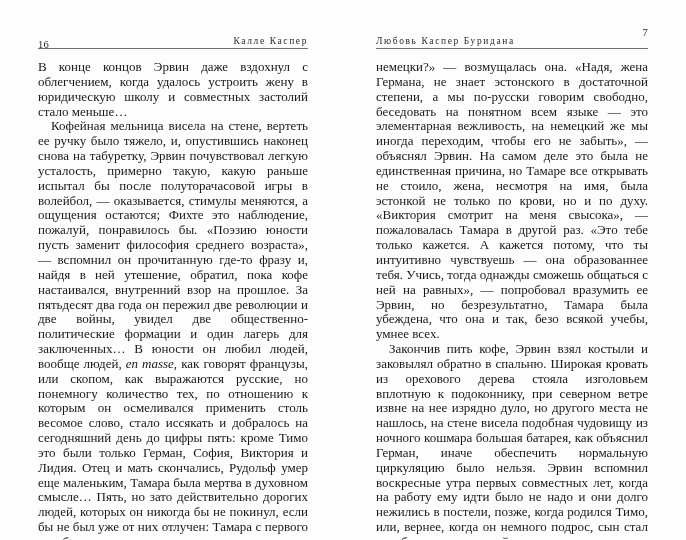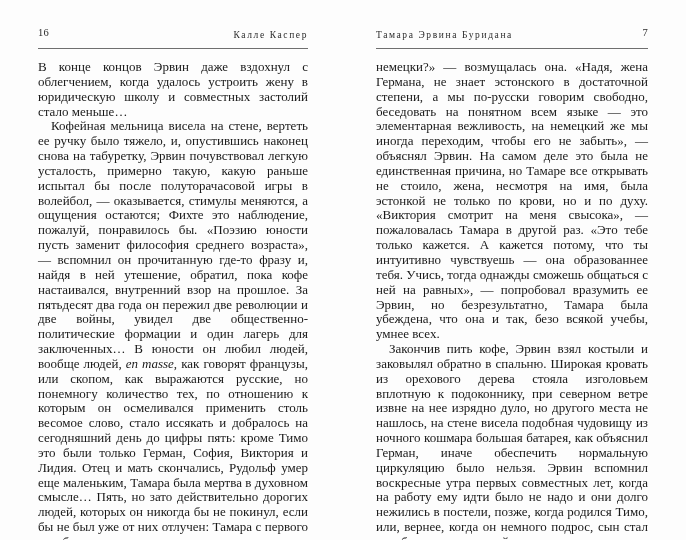--- a/index.html
+++ b/index.html
@@ -46,24 +46,24 @@
   }
   .runhead .folio {
     position: absolute;
     top: 1px;
     font-size: 10.5px;
     letter-spacing: 0.3px;
     color: #2b2b2b;
   }
   .runhead .title {
     position: absolute;
-    top: 4px;
+    top: 10px;
     text-align: right;
   }
-  .page-left .runhead .folio  { left: 0; }
+  .page-left .runhead .folio  { left: 0; margin-top: 12px; }
   .page-left .runhead .title  { right: 0; }
   .page-right .runhead .folio { right: 0; }
   .page-right .runhead .title { left: 0; }
 
   .rule {
     height: 1px;
     background: #6f6f6f;
     margin-top: 2px;
     margin-bottom: 11px;
   }
@@ -106,21 +106,21 @@
         <p class="indent"><span>Кофейная мельница висела на стене, вертеть ее ручку было тяжело, и, опустившись наконец снова на табуретку, Эрвин почувствовал легкую усталость, примерно такую, какую раньше испытал бы после полуторачасовой игры в волейбол, — оказывается, стимулы меняются, а ощущения остаются; Фихте это наблюдение, пожалуй, понравилось бы. «Поэзию юности пусть заменит философия среднего возраста», — вспомнил он прочитанную где-то фразу и, найдя в ней утешение, обратил, пока кофе настаивался, внутренний взор на прошлое. За пятьдесят два года он пережил две революции и две войны, увидел две общественно-политические формации и один лагерь для заключенных… В юности он любил людей, вообще людей, </span><i>en masse</i><span>, как говорят французы, или скопом, как выражаются русские, но понемногу количество тех, по отношению к которым он осмеливался применить столь весомое слово, стало иссякать и добралось на сегодняшний день до цифры пять: кроме Тимо это были только Герман, София, Виктория и Лидия. Отец и мать скончались, Рудольф умер еще маленьким, Тамара была мертва в духовном смысле… Пять, но зато действительно дорогих людей, которых он никогда бы не покинул, если бы не был уже от них отлучен: Тамара с первого дня брака стала воздвигать стену между ним и его семьей, ей не нравились Буриданы, не нравились как явление — слишком холодные, слишком надменные, слишком уверенные в том, что они чем-то отличаются от других. «Почему вы за столом говорите по-русски и по-</span></p>
       </div>
 
     </div>
   </div>
 
   <div class="page page-right">
     <div class="page-inner">
 
       <div class="runhead">
-        <span class="title">Тамара Эрвина Буридана</span>
+        <span class="title">Любовь Каспер Буридана</span>
         <span class="folio">7</span>
       </div>
       <div class="rule"></div>
 
       <div class="body">
         <p>немецки?» — возмущалась она. «Надя, жена Германа, не знает эстонского в достаточной степени, а мы по-русски говорим свободно, беседовать на понятном всем языке — это элементарная вежливость, на немецкий же мы иногда переходим, чтобы его не забыть», — объяснял Эрвин. На самом деле это была не единственная причина, но Тамаре все открывать не стоило, жена, несмотря на имя, была эстонкой не только по крови, но и по духу. «Виктория смотрит на меня свысока», — пожаловалась Тамара в другой раз. «Это тебе только кажется. А кажется потому, что ты интуитивно чувствуешь — она образованнее тебя. Учись, тогда однажды сможешь общаться с ней на равных», — попробовал вразумить ее Эрвин, но безрезультатно, Тамара была убеждена, что она и так, безо всякой учебы, умнее всех.</p>
         <p class="indent">Закончив пить кофе, Эрвин взял костыли и заковылял обратно в спальню. Широкая кровать из орехового дерева стояла изголовьем вплотную к подоконнику, при северном ветре извне на нее изрядно дуло, но другого места не нашлось, на стене висела подобная чудовищу из ночного кошмара большая батарея, как объяснил Герман, иначе обеспечить нормальную циркуляцию было нельзя. Эрвин вспомнил воскресные утра первых совместных лет, когда на работу ему идти было не надо и они долго нежились в постели, позже, когда родился Тимо, или, вернее, когда он немного подрос, сын стал перебираться из своей кроватки сюда, влезая между родителями. Тогда он был маленький и доверчивый, сейчас же… В спальню он, по крайней мере, уже носа не совал, эта комната стала для Эрвина тюремной камерой, где он проводил не только ночи, но</p>
       </div>
 
     </div>

